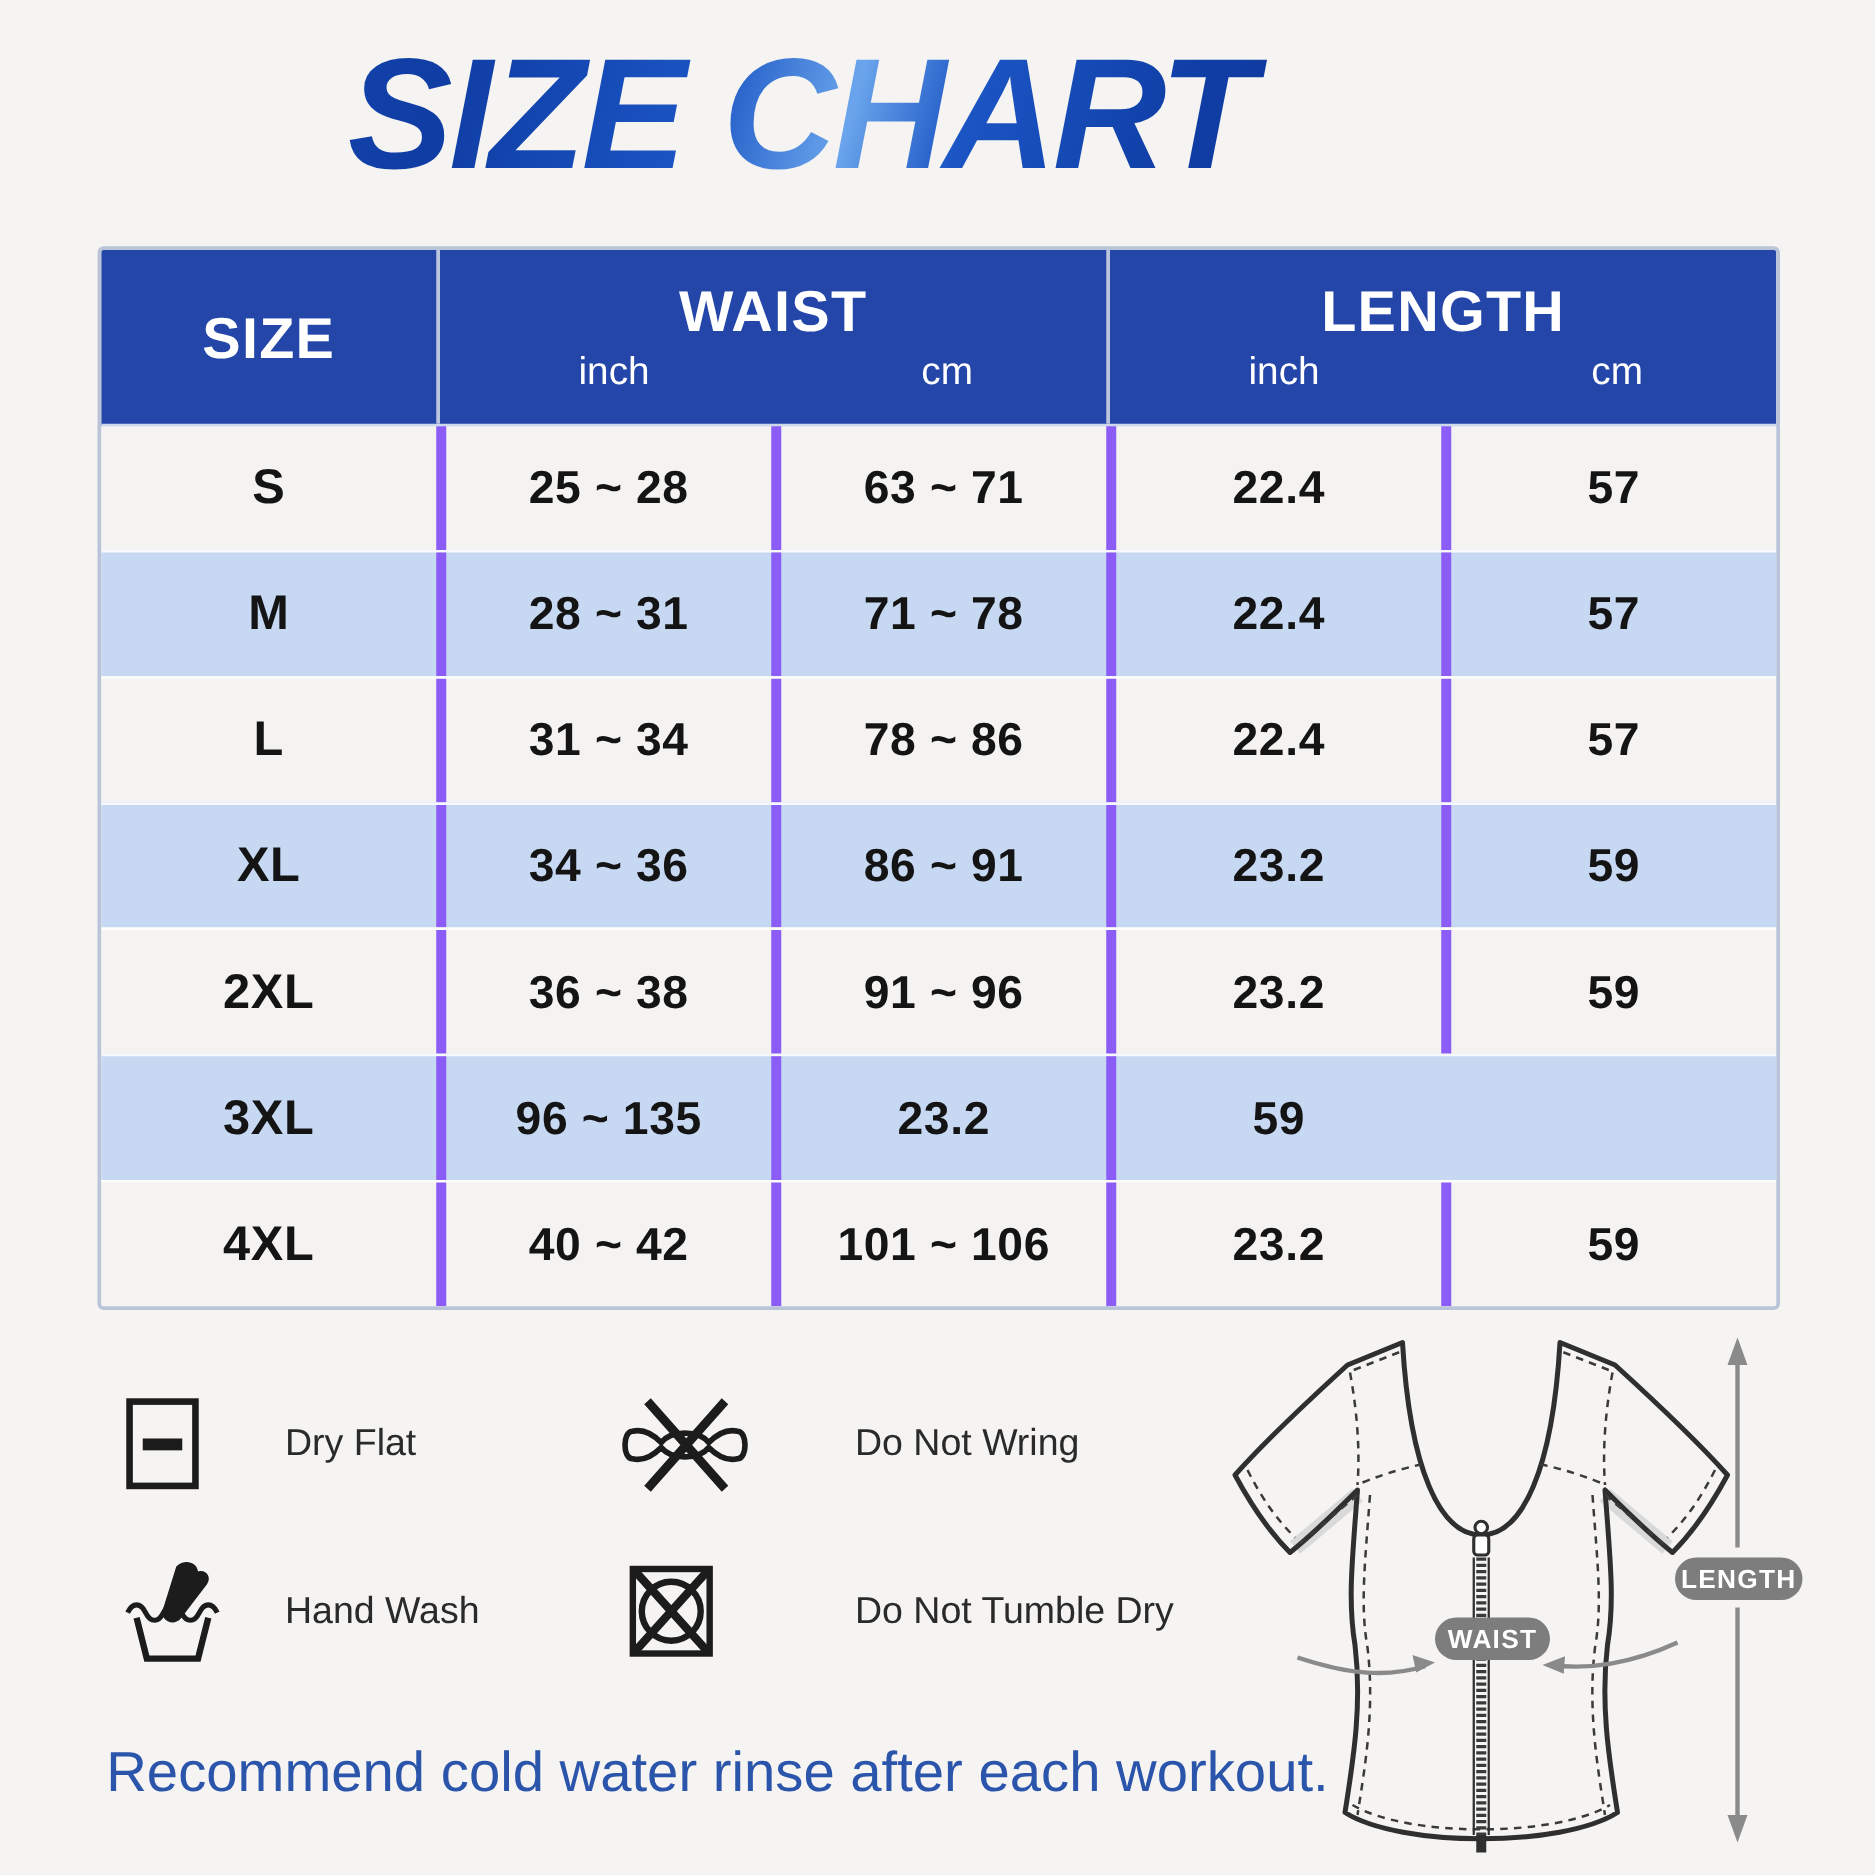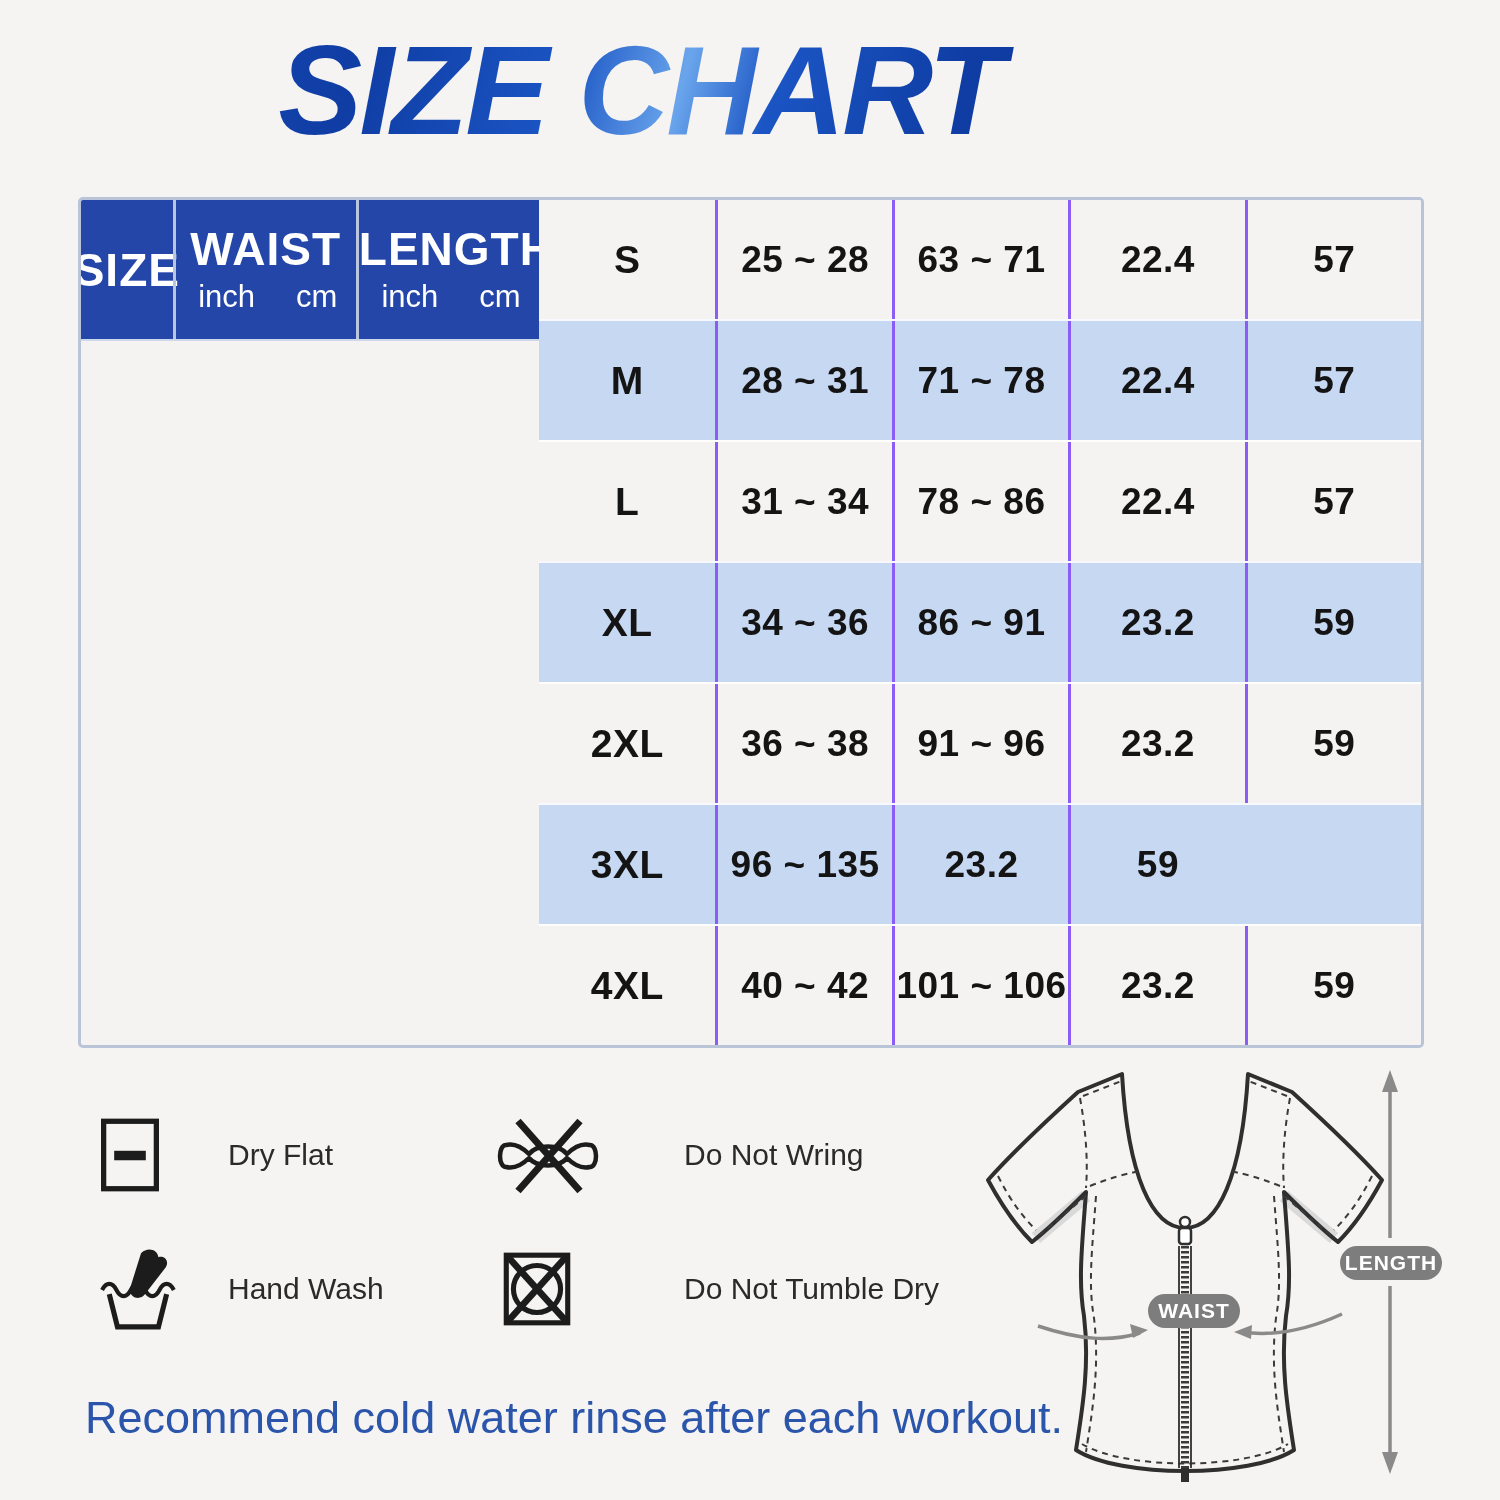--- a/index.html
+++ b/index.html
@@ -20,21 +20,21 @@
       #1c50bd 0%, #0f3da4 28%, #1b55c4 44%, #6aa5ec 53%,
       #1b55c4 60%, #0f3da4 74%, #15368f 100%);
     -webkit-background-clip:text; background-clip:text;
     color:transparent; -webkit-text-fill-color:transparent;
   }
 
   
   .size-table {
     position:absolute; left:78px; top:197px; width:1346px; height:851px;
     border:3px solid #b9c4d9; border-radius:5px;
-    display:flex; flex-direction:row; overflow:hidden;
+    display:flex; flex-direction:column; overflow:hidden;
     background:#f4f3f1;
   }
   .thead {
     height:141px; flex:0 0 141px; background:#2346a8; color:#fff;
     display:flex; border-bottom:2px solid #cdd8ea;
   }
   .th-size {
     width:20%; display:flex; align-items:center; justify-content:center;
     font-size:46px; font-weight:bold; letter-spacing:1px;
   }
@@ -47,21 +47,21 @@
   .th-sub { width:50%; text-align:center; font-size:31px; font-weight:400; line-height:1.1;padding-left:12px; }
 
   .tbody { flex:1; display:flex; flex-direction:column; }
   .trow { flex:1; display:grid; grid-template-columns:repeat(5,1fr); background:#f4f3f1; }
   .trow.alt { background:#c7d8f3; }
   .trow + .trow { border-top:2px solid rgba(255,255,255,0.85); }
   .cell {
     display:flex; align-items:center; justify-content:center;
     font-size:37px; font-weight:bold; color:#141414; letter-spacing:0.5px;
   }
-  .cell + .cell { border-left:3px solid #8b5cf6; }
+  .cell + .cell { border-left:8px solid #8b5cf6; }
   .cell.size-col { font-size:39px; }
 
   
   .care-item { position:absolute; display:flex; align-items:center; height:86px; }
   .care-item .icon-box { width:104px; display:flex; align-items:center; justify-content:flex-start; }
   .care-label { font-size:30px; color:#2a2a2a; white-space:nowrap; }
   .care-item.col-left  { left:98px; }
   .care-item.col-right { left:496px; }
   .care-item.col-left  .care-label { margin-left:26px; }
   .care-item.col-right .care-label { margin-left:84px; }

